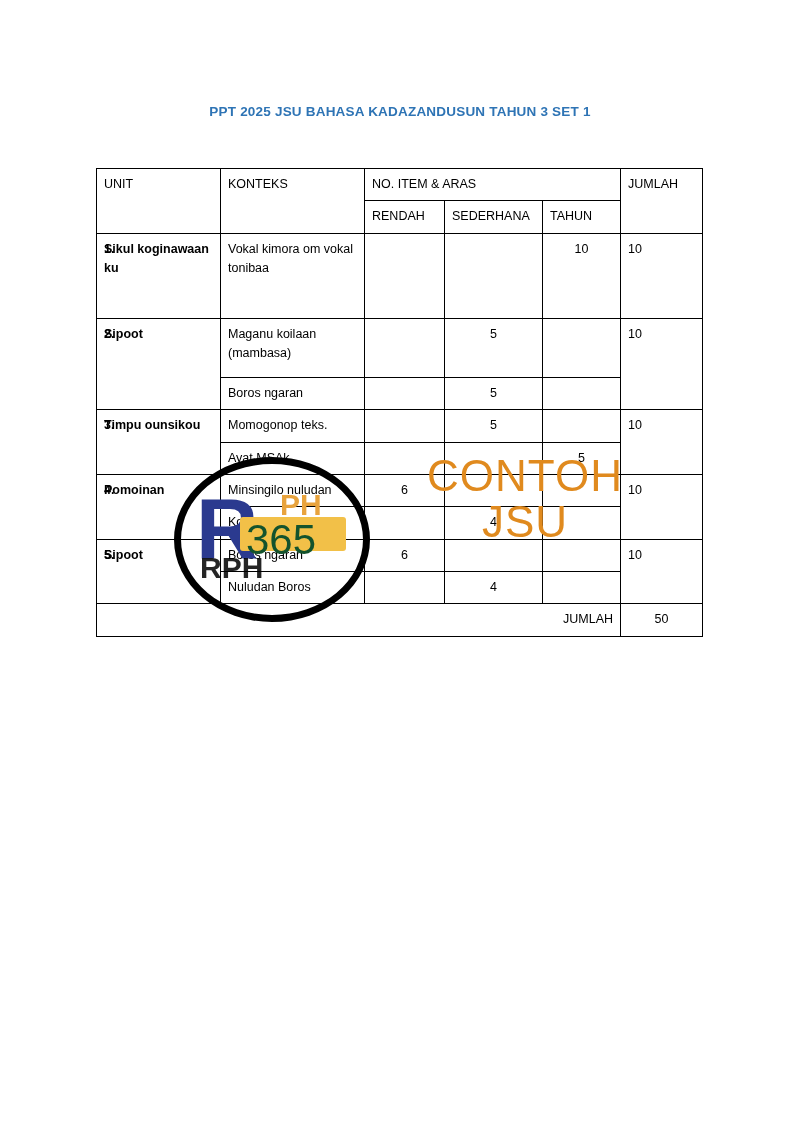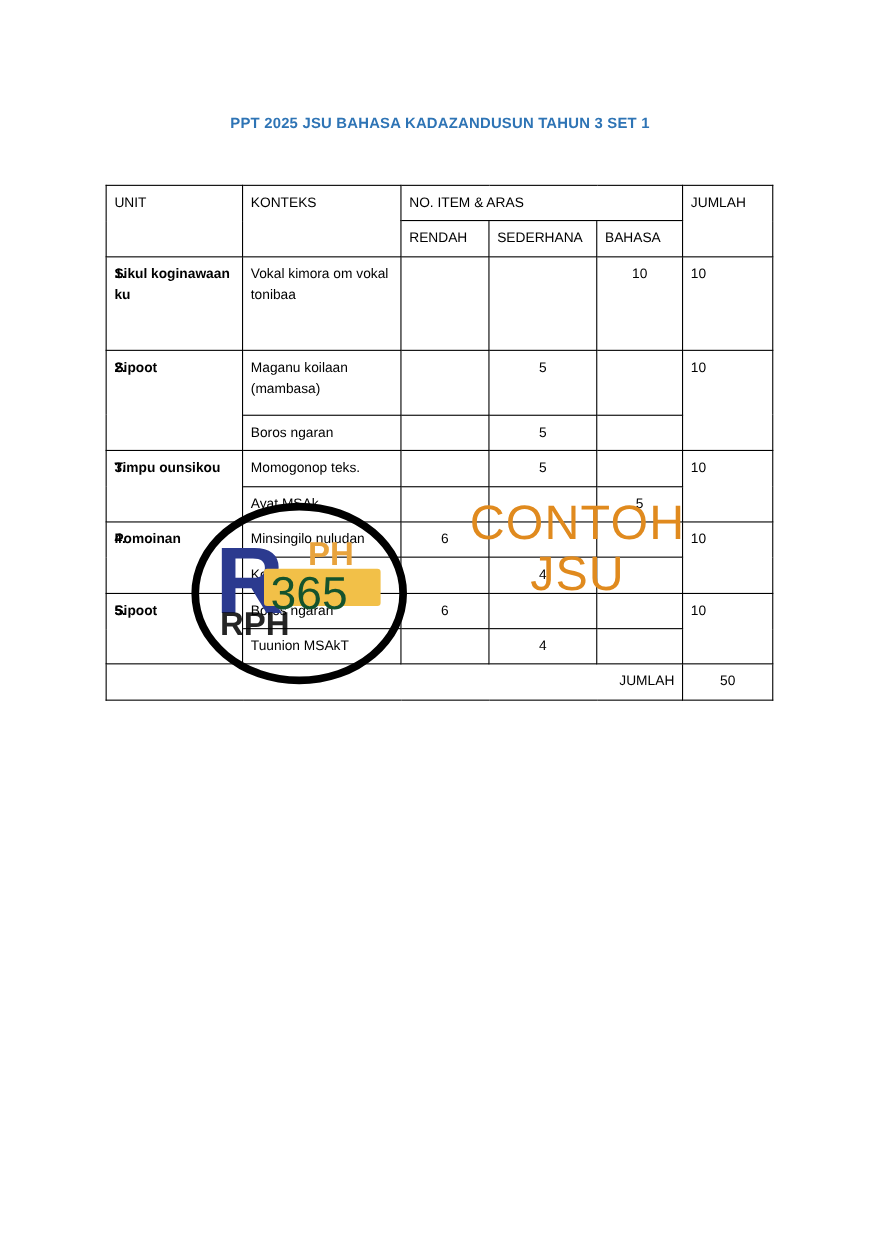--- a/index.html
+++ b/index.html
@@ -185,21 +185,21 @@
     <thead>
       <tr>
         <th class="hdr" rowspan="2">UNIT</th>
         <th class="hdr" rowspan="2">KONTEKS</th>
         <th class="hdr" colspan="3">NO. ITEM &amp; ARAS</th>
         <th class="hdr" rowspan="2">JUMLAH</th>
       </tr>
       <tr>
         <th class="hdr">RENDAH</th>
         <th class="hdr">SEDERHANA</th>
-        <th class="hdr">BAHASA</th>
+        <th class="hdr">TAHUN</th>
       </tr>
     </thead>
     <tbody>
 
       <tr class="tall1">
         <td class="unit-cell" rowspan="1">
           <span class="unit-num">1.</span>
           <span class="unit-name">Sikul koginawaan ku</span>
         </td>
         <td class="mid">Vokal kimora om vokal tonibaa</td>
@@ -272,21 +272,21 @@
           <span class="unit-name">Sipoot</span>
         </td>
         <td>Boros ngaran</td>
         <td class="center num">6</td>
         <td class="center num"></td>
         <td class="center num"></td>
         <td class="num" rowspan="2">10</td>
       </tr>
 
       <tr>
-        <td>Tuunion MSAkT</td>
+        <td>Nuludan Boros</td>
         <td class="center num"></td>
         <td class="center num">4</td>
         <td class="center num"></td>
       </tr>
 
       <tr>
         <td colspan="5" class="bold" style="text-align:right;">JUMLAH</td>
         <td class="bold center">50</td>
       </tr>
 

